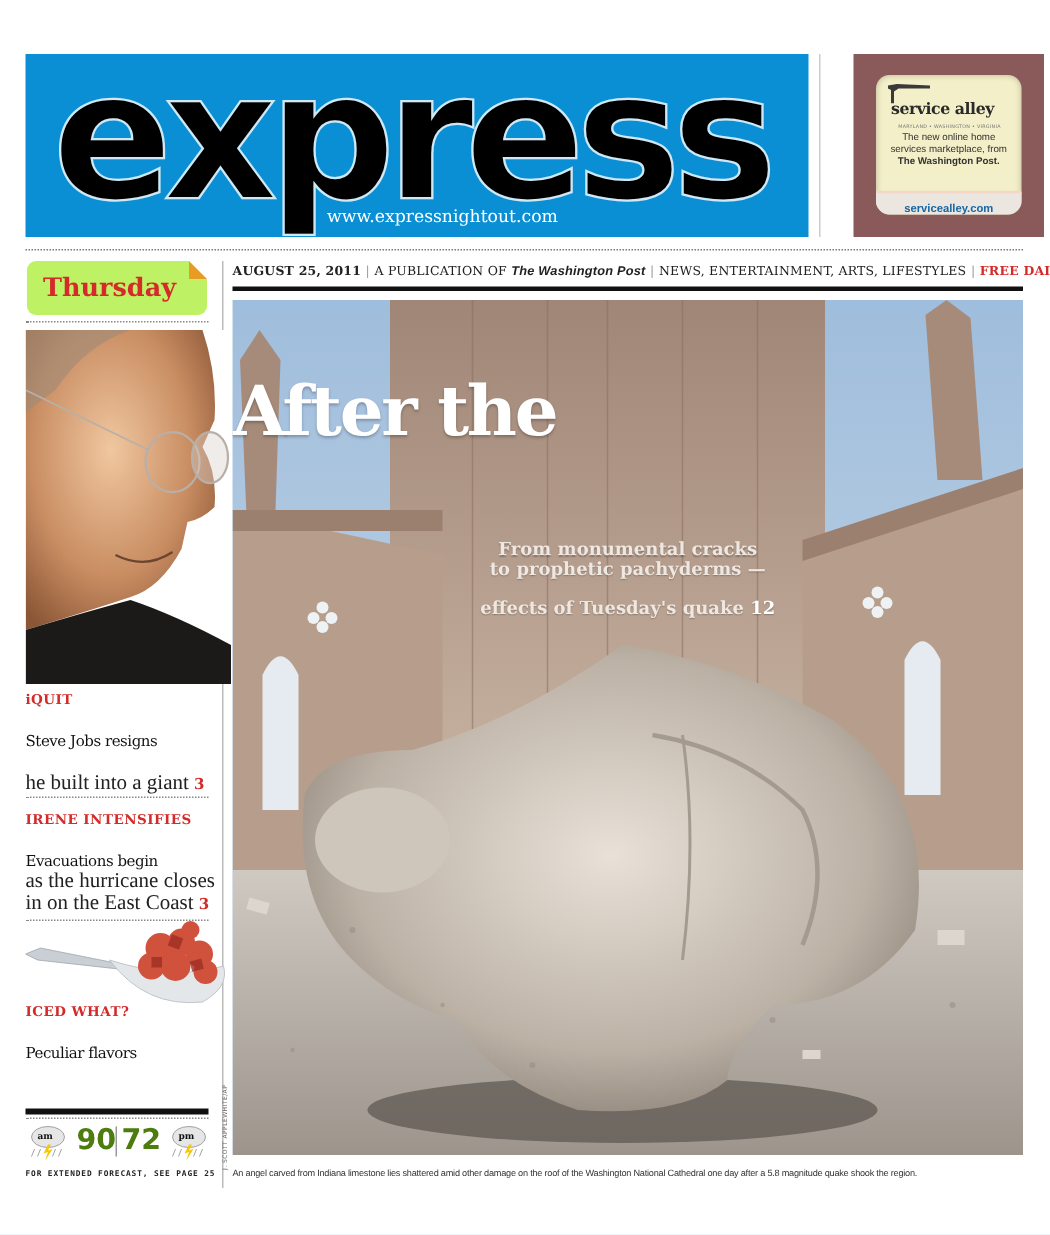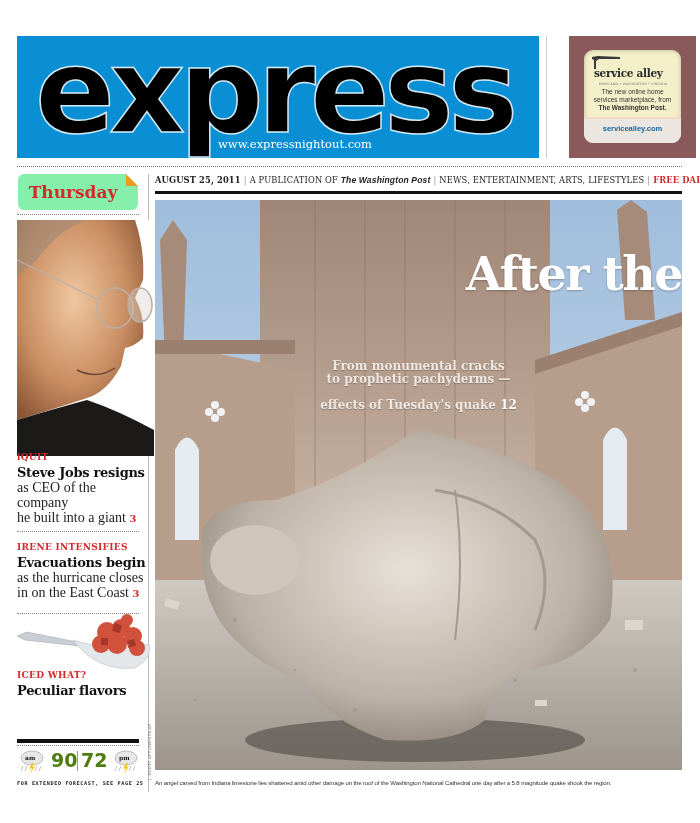--- a/index.html
+++ b/index.html
@@ -11,36 +11,36 @@
   .site-url { position:absolute; left:201px; top:101px; font-family:"DejaVu Serif", serif; font-weight:normal; font-size:11.5px; color:#fff; }
   .mast-divider { position:absolute; left:546px; top:36px; width:1px; height:122px; background:#ccc; }
 
   .ad { position:absolute; left:569px; top:36px; width:127px; height:122px; background:#8a5a5a; }
   .ad-card { position:absolute; left:15px; top:14px; width:97px; height:93px; background:#f3efc8; border-radius:9px; box-shadow: inset 0 0 4px rgba(0,0,0,.25); }
   .ad-hammer { position:absolute; left:6px; top:5px; width:34px; height:14px; }
   .ad-brand { position:absolute; left:10px; top:17px; font-family:"DejaVu Serif", serif; font-weight:bold; font-size:10.5px; color:#2a2a2a; letter-spacing:-0.3px; }
   .ad-states { position:absolute; left:6px; top:32px; width:86px; font-size:3.2px; text-align:center; color:#777; font-family:"DejaVu Sans", sans-serif; letter-spacing:.2px; }
   .ad-copy { position:absolute; left:3px; top:38px; width:91px; text-align:center; font-family:"Liberation Sans", sans-serif; font-size:6.5px; line-height:8px; color:#333; }
   .ad-copy b { display:block; font-weight:bold; }
-  .ad-link-bar { position:absolute; left:0; bottom:0; width:97px; height:26px; background:#ebe6e0; border-top:2px solid #f4d7c7; border-radius:0 0 9px 9px; }
+  .ad-link-bar { position:absolute; left:0; bottom:0; width:97px; height:16px; background:#ebe6e0; border-top:2px solid #f4d7c7; border-radius:0 0 9px 9px; }
   .ad-link { position:absolute; left:0; top:5px; width:97px; text-align:center; font-family:"Liberation Sans", sans-serif; font-weight:bold; font-size:7.5px; color:#1766a4; }
 
   .hr-dotted { position:absolute; left:17px; top:166px; width:665px; border-top:1px dotted #777; }
 
-  .day-tab { position:absolute; left:18px; top:174px; width:120px; height:36px; background:#86efac; border-radius:6px; }
+  .day-tab { position:absolute; left:18px; top:174px; width:120px; height:36px; background:#bef264; border-radius:6px; }
   .day-tab::after { content:""; position:absolute; right:0; top:0; width:0; height:0; border-top:12px solid #fff; border-left:12px solid #e89c24; }
   .day-label { position:absolute; left:0; top:8px; width:110px; text-align:center; font-family:"DejaVu Serif", serif; font-weight:bold; font-size:17px; color:#d42a2a; }
   .left-dotted { position:absolute; left:17px; border-top:1px dotted #888; width:122px; }
   .left-rule { position:absolute; left:148px; top:174px; width:1px; height:618px; background:#bbb; }
 
   .jobs-photo { position:absolute; left:17px; top:220px; width:137px; height:236px; overflow:hidden; background:#fff; }
 
   .teaser { position:absolute; left:17px; width:130px; }
   .kicker { font-family:"DejaVu Serif", serif; font-weight:bold; font-size:9px; color:#d42a2a; letter-spacing:.3px; }
-  .tz-head { font-family:"DejaVu Serif", serif; font-weight:bold; font-size:13px; color:#111; margin-top:3px; letter-spacing:-.3px; }
+  .tz-head { font-family:"DejaVu Serif", serif; font-weight:normal; font-size:10px; color:#111; margin-top:17px; letter-spacing:-.3px; }
   .tz-body { font-family:"Liberation Serif", serif; font-size:14px; line-height:15px; color:#222; }
   .page-ref { color:#d42a2a; font-weight:bold; font-family:"DejaVu Serif", serif; font-size:10px; }
 
   .icecream { position:absolute; left:17px; top:614px; width:138px; height:60px; }
 
   .weather-rule { position:absolute; left:17px; top:739px; width:122px; height:4px; background:#111; }
   .weather { position:absolute; left:17px; top:748px; width:124px; height:28px; }
   .cloud { position:absolute; top:0; width:26px; height:26px; }
   .temp { position:absolute; top:1px; font-family:"DejaVu Sans", sans-serif; font-weight:bold; font-size:19px; color:#4d7c0f; }
   .temp-sep { position:absolute; left:60px; top:3px; width:1px; height:20px; background:#999; }
@@ -48,21 +48,21 @@
 
   .dateline { position:absolute; left:155px; top:175px; width:530px; font-family:"DejaVu Serif", serif; font-size:8.3px; color:#222; letter-spacing:.15px; white-space:nowrap; }
   .dateline b { font-weight:bold; }
   .dateline .sep { color:#999; margin:0 3px; }
   .dateline .free { color:#d42a2a; font-weight:bold; }
   .dateline .wapo { font-family:Liberation Sans, sans-serif; font-weight:bold; font-style:italic; font-size:8.5px; }
   .thick-rule { position:absolute; left:155px; top:191px; width:527px; height:3px; background:#111; }
 
   .hero { position:absolute; left:155px; top:200px; width:527px; height:570px; overflow:hidden; background:#b9d0e6; }
   .hero svg { position:absolute; left:0; top:0; }
-  .headline { position:absolute; left:0; top:52px; width:100%; text-align:right; font-family:"DejaVu Serif", serif; font-weight:bold; color:#fff; font-size:46px; line-height:45px; letter-spacing:-1.5px; text-shadow:0 1px 2px rgba(0,0,0,.25);padding-left:47px; }
+  .headline { position:absolute; left:0; top:52px; width:100%; text-align:left; font-family:"DejaVu Serif", serif; font-weight:bold; color:#fff; font-size:46px; line-height:45px; letter-spacing:-1.5px; text-shadow:0 1px 2px rgba(0,0,0,.25); }
   .deck { position:absolute; left:0; top:160px; width:100%; text-align:center; font-family:"DejaVu Serif", serif; font-weight:bold; color:#efe8e2; font-size:12px; line-height:13px; text-shadow:0 1px 1px rgba(0,0,0,.25); }
   .deck .pg { color:#fff; }
   .credit { position:absolute; left:147px; top:780px; transform-origin:left top; transform:rotate(-90deg); font-family:"DejaVu Sans", sans-serif; font-size:4px; color:#666; letter-spacing:.3px; white-space:nowrap; }
   .caption { position:absolute; left:155px; top:779px; width:530px; font-family:"Liberation Sans", sans-serif; font-size:6.1px; color:#333; letter-spacing:-.15px; white-space:nowrap; }
 </style>
 </head>
 <body>
 
 <div class="masthead">
   <div class="logo">express</div>
@@ -110,25 +110,25 @@
     <path d="M0 0 L118 0 Q128 30 126 60 L118 78 Q128 95 126 118 Q118 126 108 128 L104 146 Q90 172 70 178 Q40 188 0 200 Z" fill="url(#skin)"></path>
     <path d="M0 0 L70 0 Q40 10 20 40 L0 55 Z" fill="#9e8a78" opacity=".6"></path>
     <path d="M0 200 Q40 188 70 180 Q100 190 137 210 L137 236 L0 236 Z" fill="#1c1a19"></path>
     <ellipse cx="98" cy="88" rx="18" ry="20" fill="none" stroke="#b8b0a8" stroke-width="1.5"></ellipse>
     <ellipse cx="123" cy="85" rx="12" ry="17" fill="#d7d0ca" fill-opacity=".4" stroke="#b8b0a8" stroke-width="1.5"></ellipse>
     <line x1="0" y1="40" x2="82" y2="80" stroke="#b8b0a8" stroke-width="1.2"></line>
     <path d="M60 150 Q80 160 98 148" stroke="#6b4530" stroke-width="1.5" fill="none"></path>
   </svg>
 </div>
 
-<div class="teaser" style="top:452px">
+<div class="teaser" style="top:462px">
   <div class="kicker">iQUIT</div>
   <div class="tz-head">Steve Jobs resigns</div>
   <div class="tz-body">
-    <span>as CEO of the company</span><br>
+    <br>
     <span>he built into a giant</span>
     <span class="page-ref">3</span>
   </div>
 </div>
 <div class="left-dotted" style="top:531px"></div>
 
 <div class="teaser" style="top:542px">
   <div class="kicker">IRENE INTENSIFIES</div>
   <div class="tz-head">Evacuations begin</div>
   <div class="tz-body">

